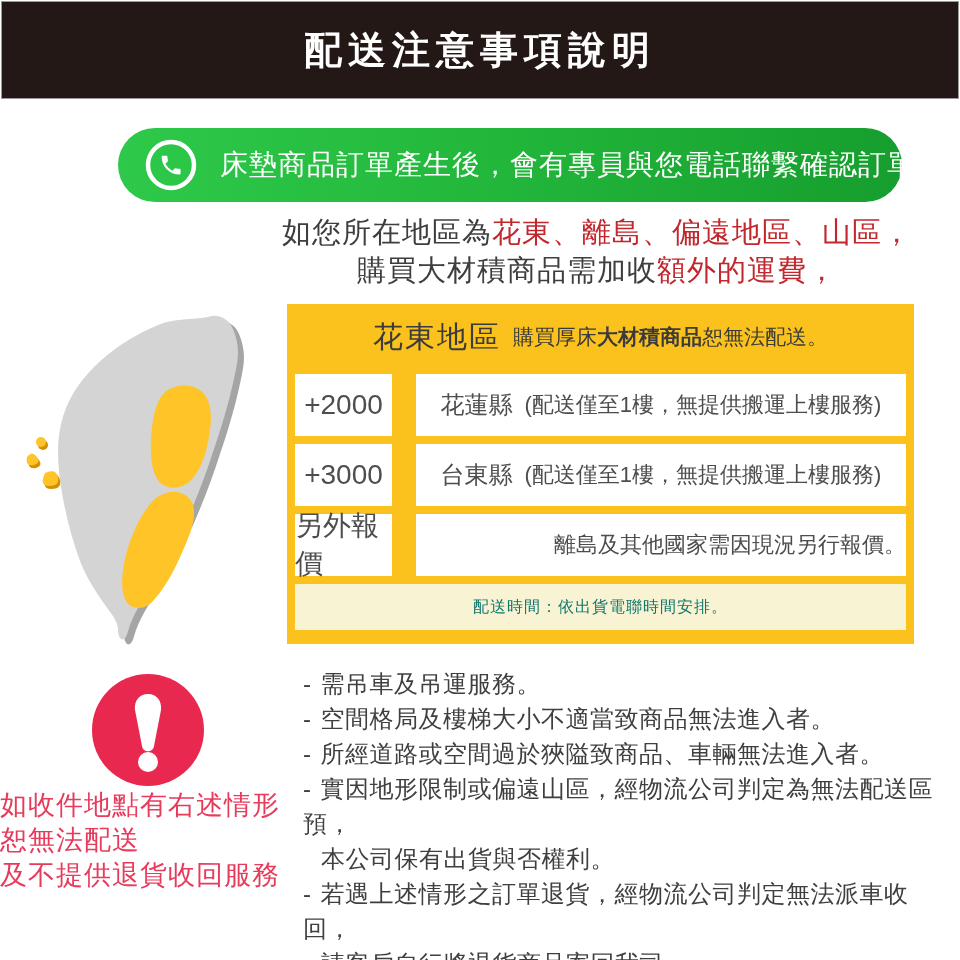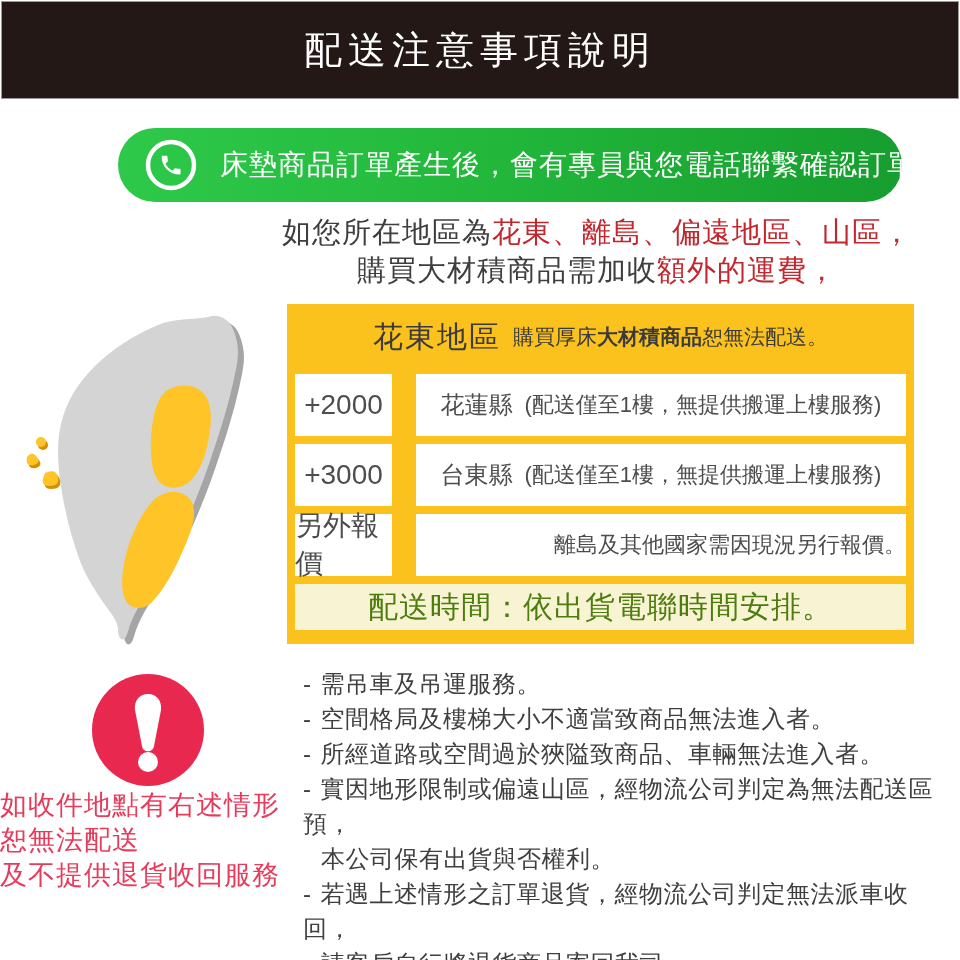--- a/index.html
+++ b/index.html
@@ -8,21 +8,21 @@
     font-family:"Liberation Sans","DejaVu Sans",sans-serif;
     -webkit-font-smoothing:antialiased;
   }
   
   .header-bar{
     position:absolute;left:1px;top:1px;right:1px;height:96px;
     background:#231815;border:1px solid #9a9a9a;
     display:flex;align-items:center;justify-content:center;
   }
   .header-bar h1{
-    margin:0;color:#ffffff;font-size:38px;font-weight:normal;letter-spacing:6px;
+    margin:0;color:#ffffff;font-size:38px;font-weight:bold;letter-spacing:6px;
   }
   
   .banner{
     position:absolute;left:118px;top:128px;width:784px;height:74px;
     border-radius:37px;
     background:linear-gradient(90deg,#2ec94a 0%,#23b83c 45%,#169e2e 100%);
     display:flex;align-items:center;
   }
   .phone-icon{width:54px;height:54px;margin-left:26px;flex:0 0 auto;display:block;}
   .banner-text{color:#ffffff;font-size:28px;letter-spacing:1px;margin-left:22px;white-space:nowrap;}
@@ -50,21 +50,21 @@
   .fee-cell{
     background:#ffffff;display:flex;align-items:center;justify-content:center;
     color:#4d4d4d;
   }
   .fee-amount{flex:0 0 97px;font-size:28px;}
   .fee-desc{flex:1;font-size:22px;white-space:nowrap;}
   .fee-desc .area{font-size:24px;margin-right:12px;}
   .fee-desc.left{justify-content:flex-end;padding-left:8px;}
   .fee-footer{
     height:46px;background:#f8f3d3;display:flex;align-items:center;justify-content:center;
-    color:#4d7c0f;font-size:30px;letter-spacing:1px;
+    color:#0f766e;font-size:16px;letter-spacing:1px;
   }
   
   .warn-circle{
     position:absolute;left:92px;top:674px;width:112px;height:112px;
   }
   .warn-lines{
     position:absolute;left:0;top:788px;width:298px;
     color:#e73b5c;font-size:27px;line-height:35px;letter-spacing:1px;
   }
   

